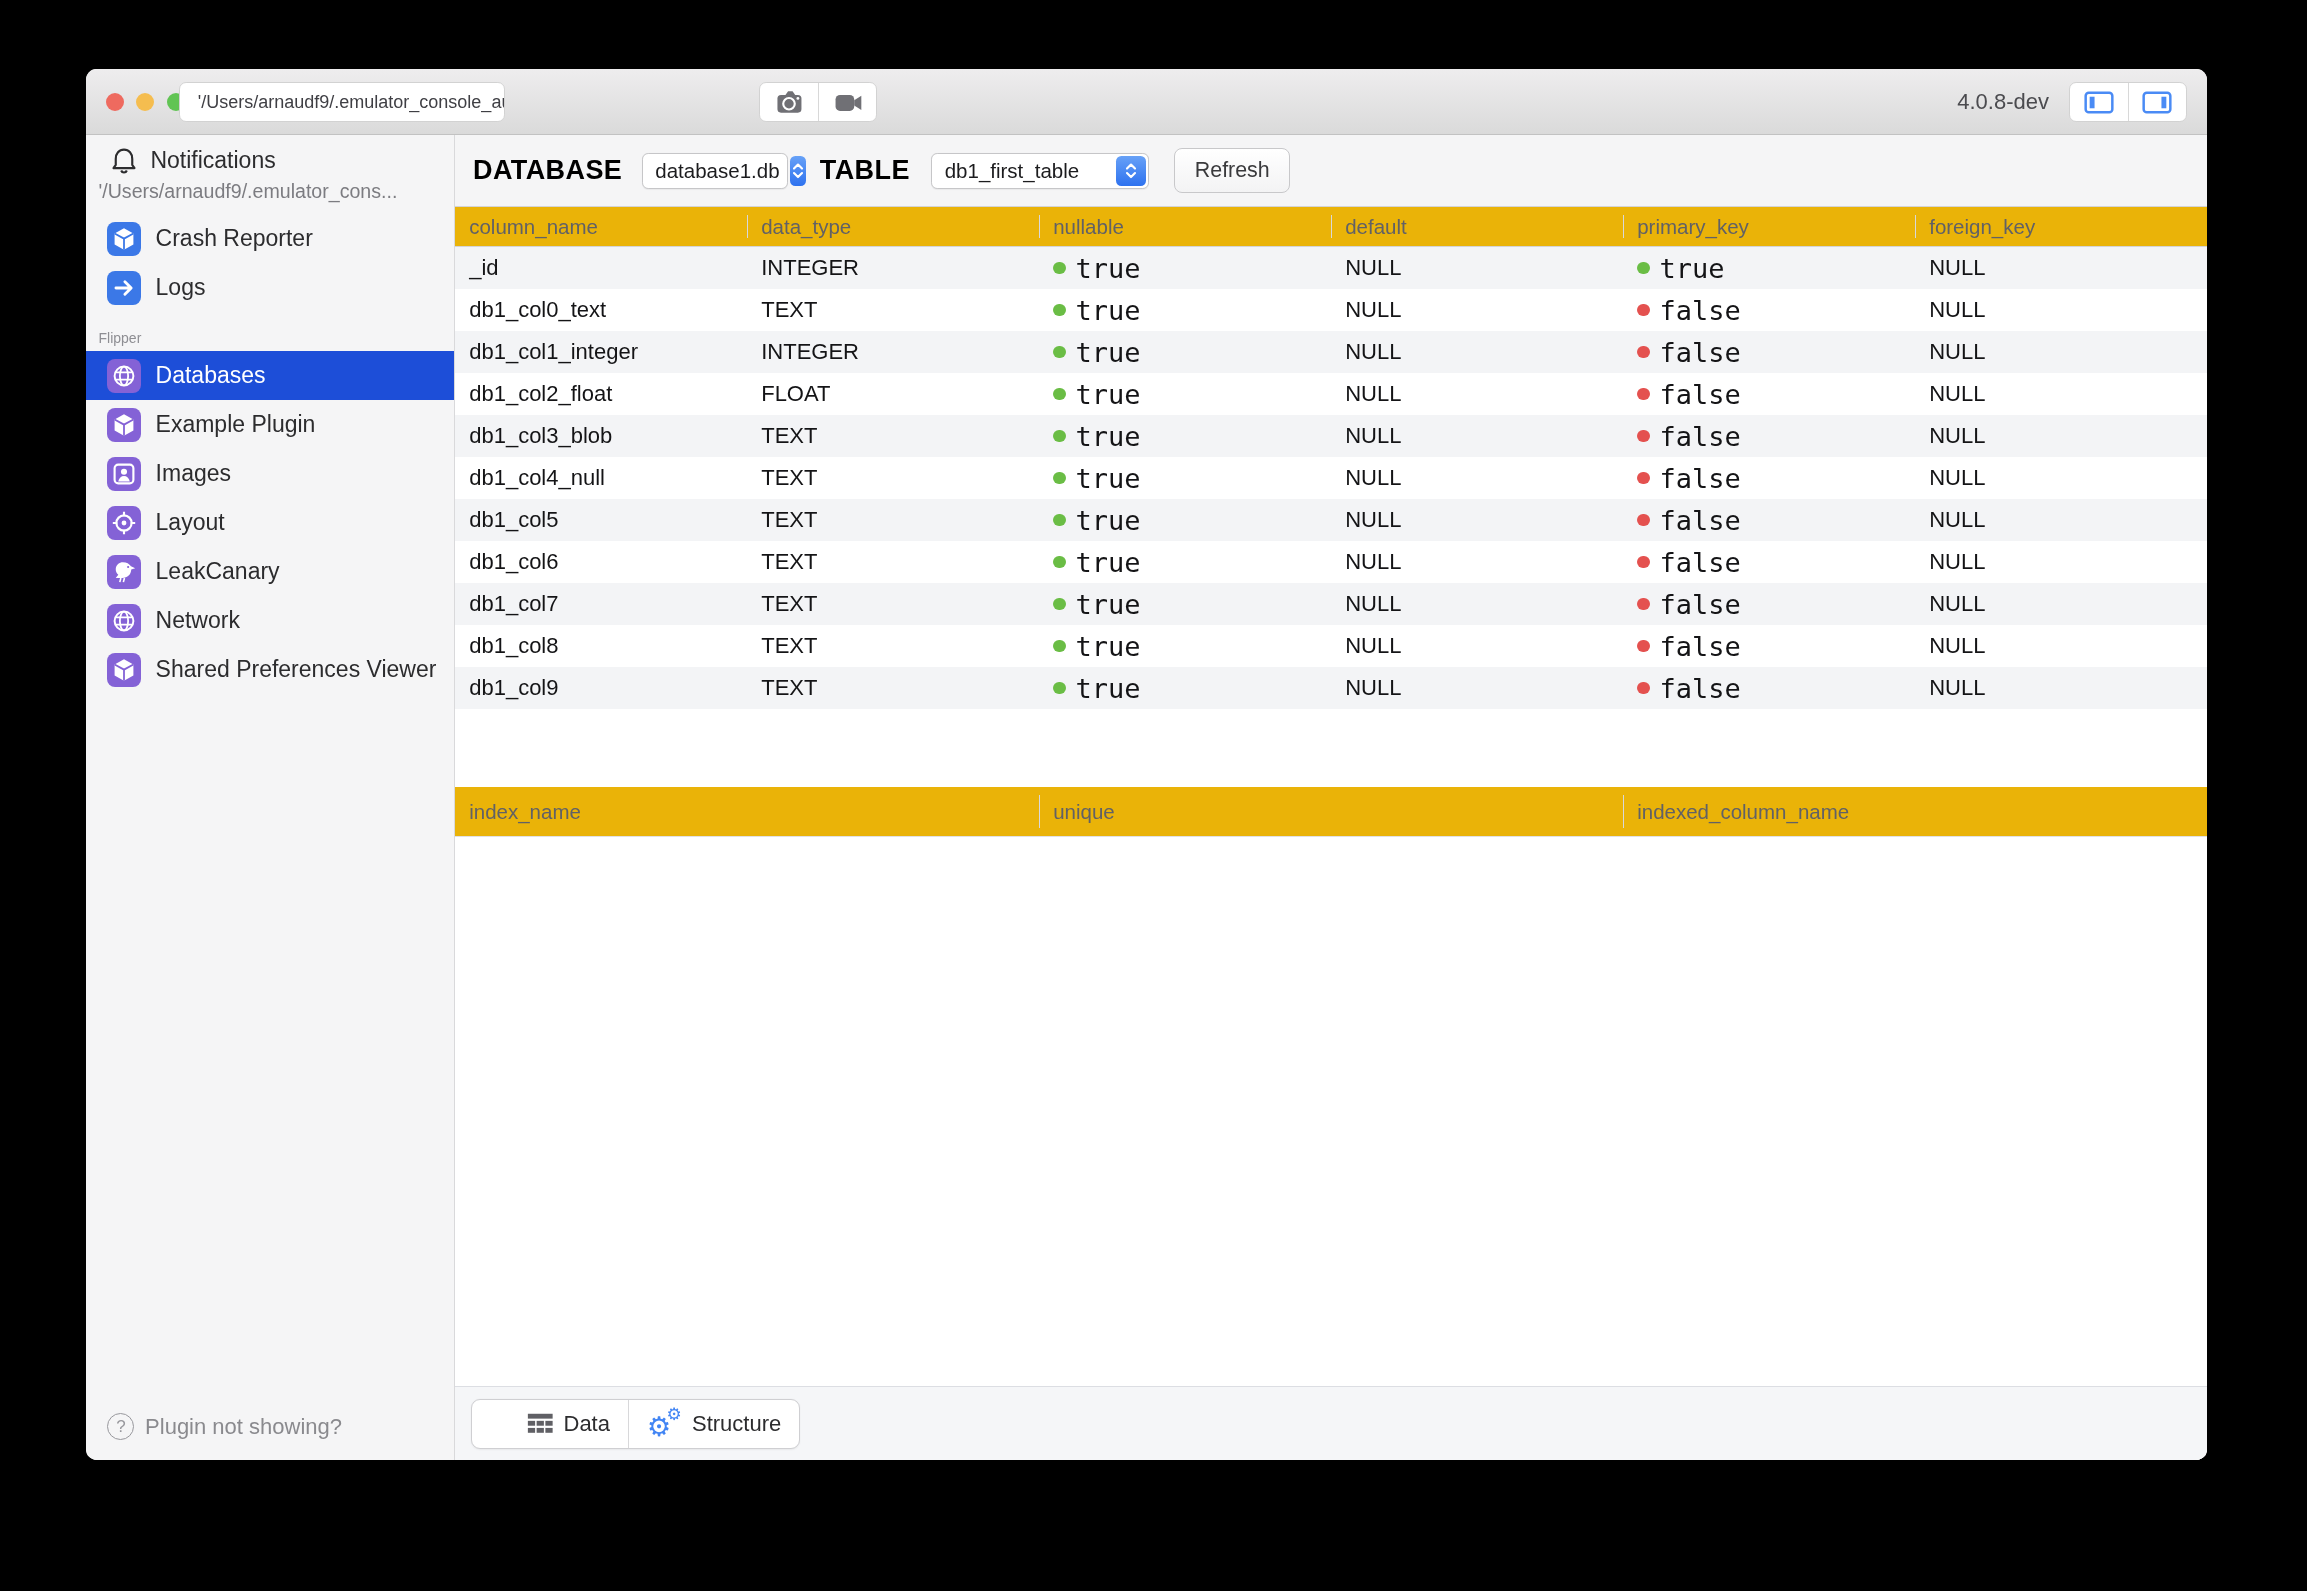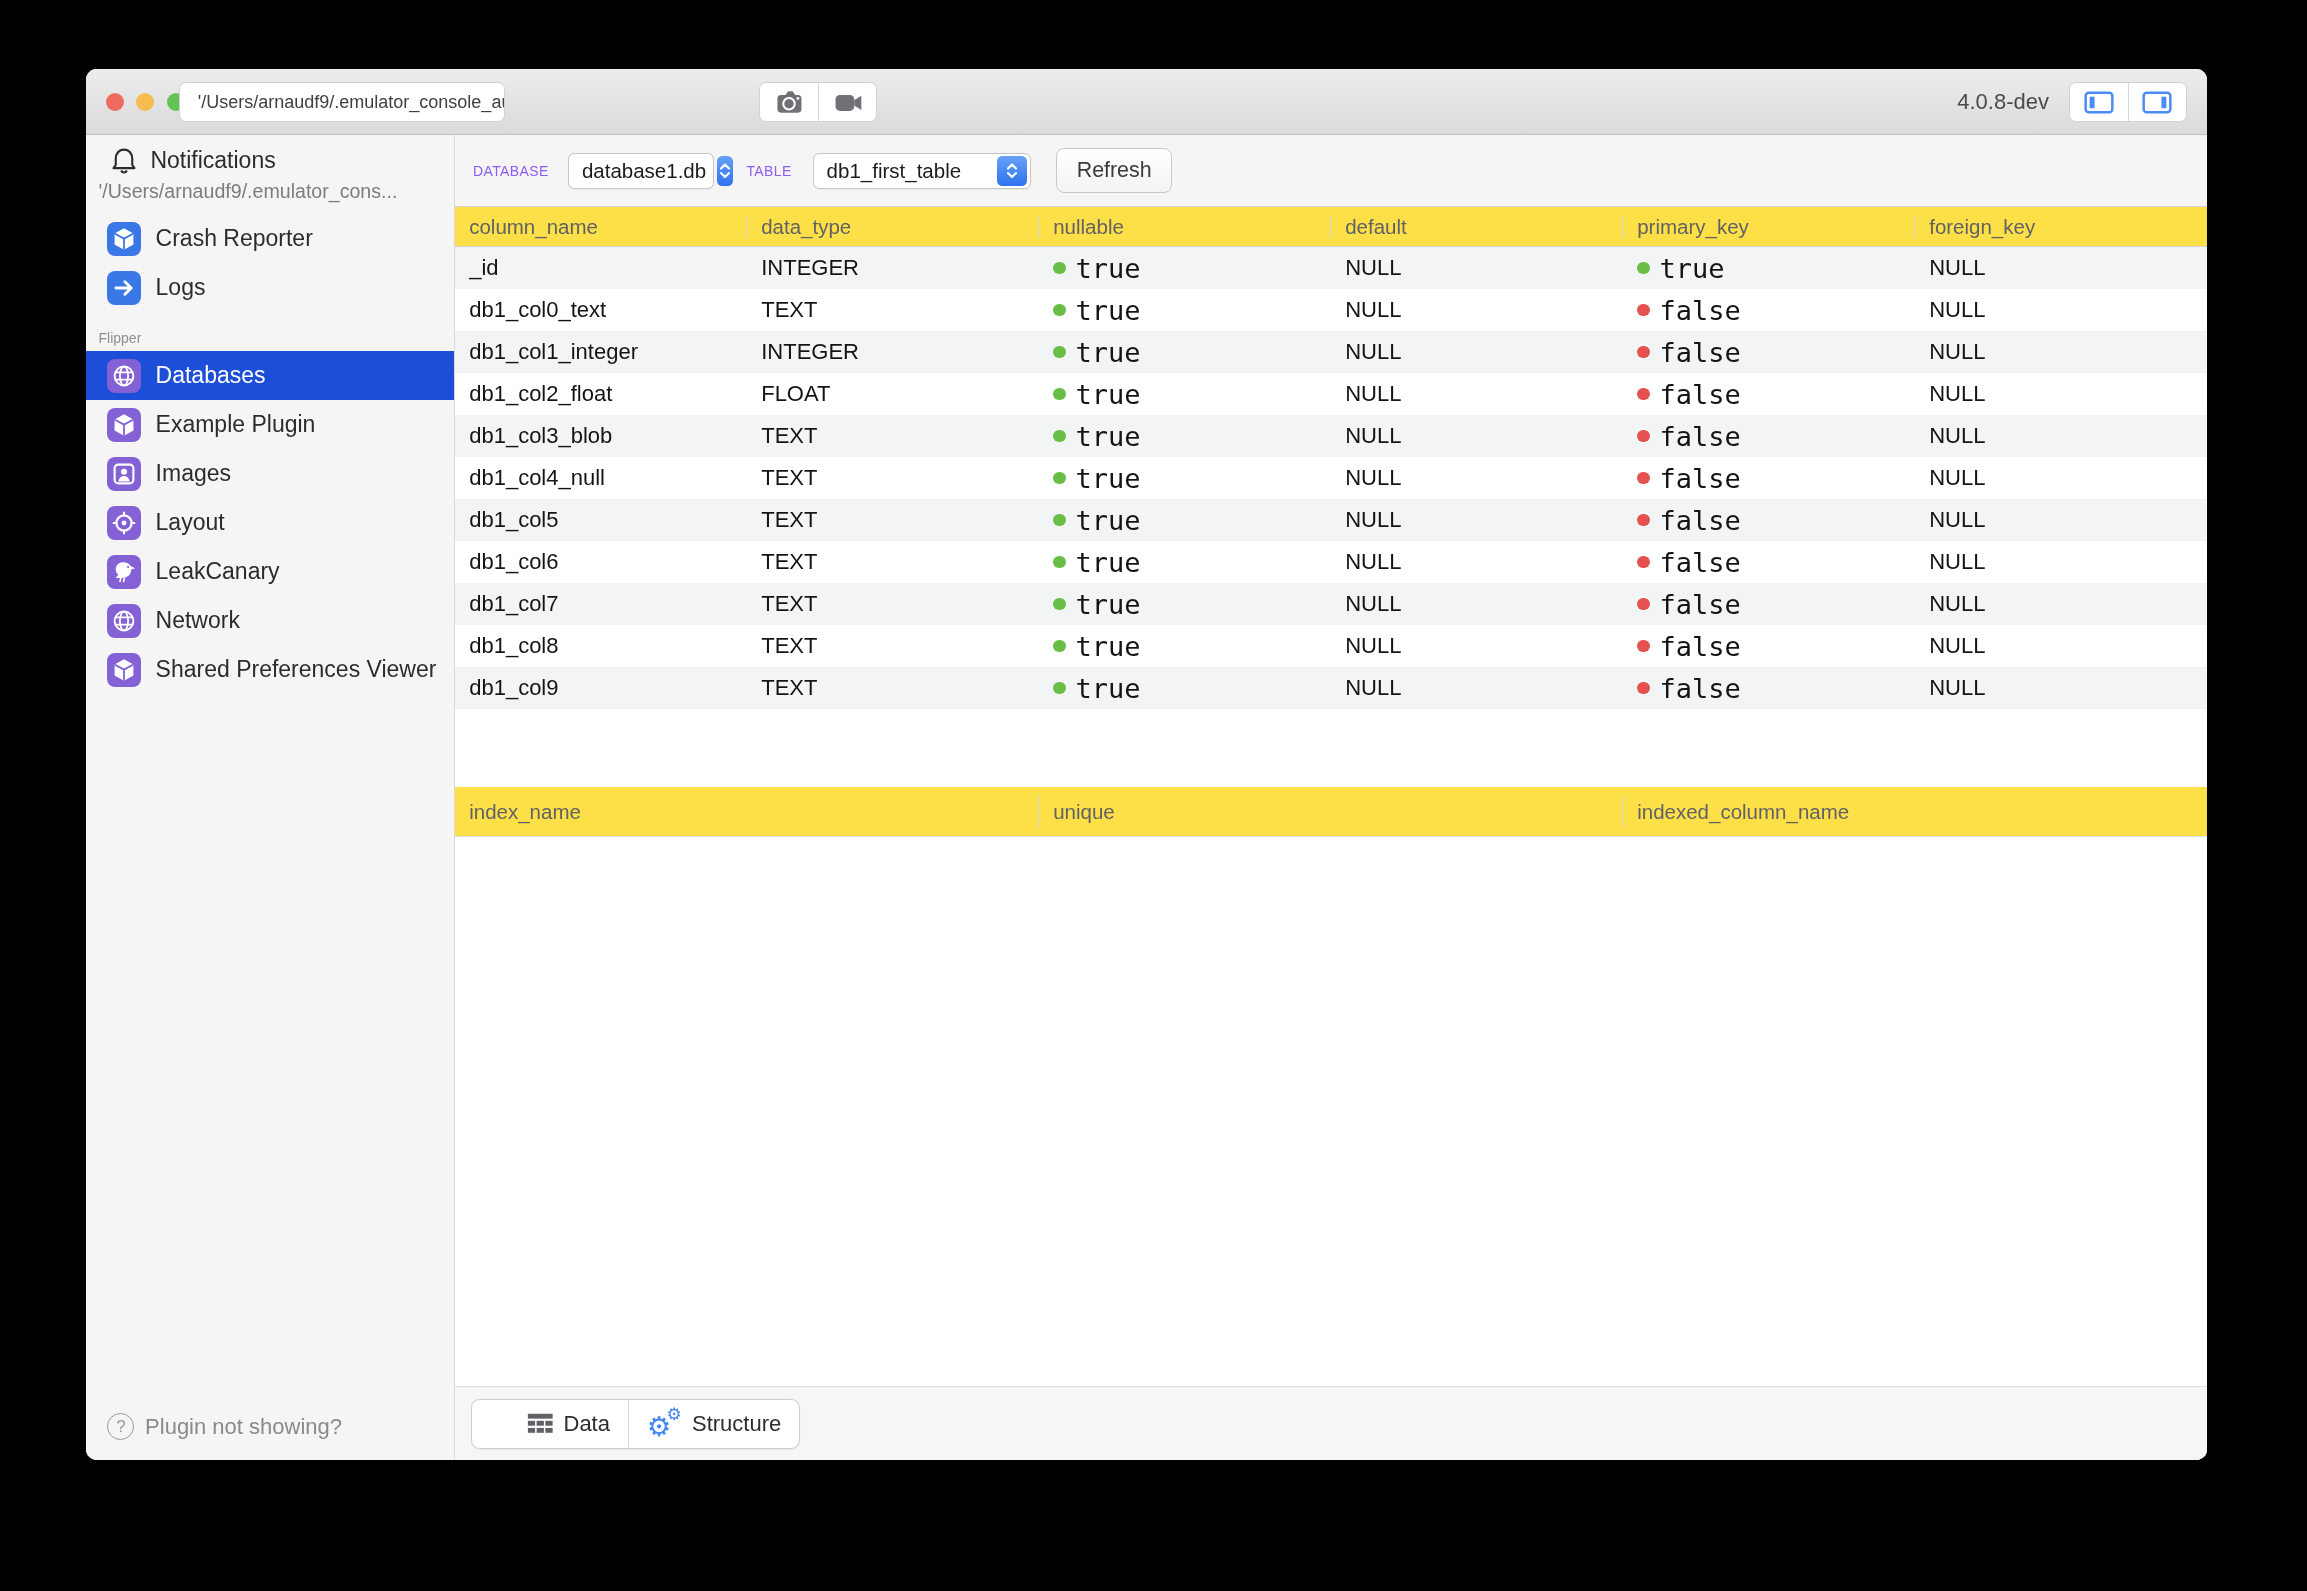--- a/index.html
+++ b/index.html
@@ -51,35 +51,35 @@
   .bell-wrap { flex:none; width:34px; height:34px; display:flex; align-items:center; justify-content:center; }
   .sfooter { position:absolute; left:21.4px; bottom:19.6px; display:flex; align-items:center; gap:10.7px; }
   .qmark { width:27px; height:27px; border:1.8px solid #98989d; border-radius:50%; color:#98989d;
     font-size:17px; display:flex; align-items:center; justify-content:center; }
   .sfooter-text { font-size:22px; color:#8a8a8e; }
 
   
   .content { flex:1; display:flex; flex-direction:column; min-width:0; background:#fff; }
   .toolbar { flex:none; height:72px; background:#f5f5f6; border-bottom:0.9px solid #d4d4d6;
     display:flex; align-items:center; padding-left:18px; position:relative; }
-  .tool-label { font-size:14px; font-weight:normal; color:#8b5cf6; letter-spacing:0.4px; }
+  .tool-label { font-size:27px; font-weight:bold; color:#000000; letter-spacing:0.4px; }
   .mac-select { height:36px; background:#fff; border:0.9px solid #c6c6c8; border-radius:6.2px;
     display:flex; align-items:center; justify-content:space-between; padding:0 2.7px 0 12.5px;
     box-shadow:0 0.9px 0.9px rgba(0,0,0,0.05); }
   .mac-select .sel-text { font-size:20.5px; color:#1c1c1e; padding-right:10.7px; }
   .stepper { width:30px; height:30px; border-radius:5.3px;
     background:linear-gradient(180deg,#67a1f7,#2e72ef); display:flex; align-items:center; justify-content:center; }
   .sel-db { width:146px; margin-left:19.6px; }
   .sel-table { width:218px; }
   .tablelab { margin-left:32px; margin-right:21.4px; }
   .refresh-btn { margin-left:25px; height:45px; padding:0 19.6px; font-size:21.4px; color:#3a3a3c;
     background:linear-gradient(180deg,#ffffff,#f3f3f4); border:0.9px solid #c8c8ca; border-radius:8px;
     display:flex; align-items:center; }
 
-  .thead { flex:none; height:40px; background:#fde047; border-bottom:0.9px solid #d4d4d6; display:flex; }
+  .thead { flex:none; height:40px; background:#eab308; border-bottom:0.9px solid #d4d4d6; display:flex; }
   .thcell { display:flex; align-items:center; padding-left:14.2px; font-size:20.5px; color:#616166;
     position:relative; }
   .thcell.w6 { width:292px; } .thcell.w6:last-child { flex:1; }
   .thcell.w3 { width:584px; } .thcell.w3:last-child { flex:1; }
   .thcell + .thcell::before { content:""; position:absolute; left:0; top:8px; bottom:8px;
     width:0.9px; background:#d8d8da; }
 
   .tbody { flex:none; }
   .trow { height:42px; display:flex; background:#fff; }
   .trow.alt { background:#f3f4f6; }

